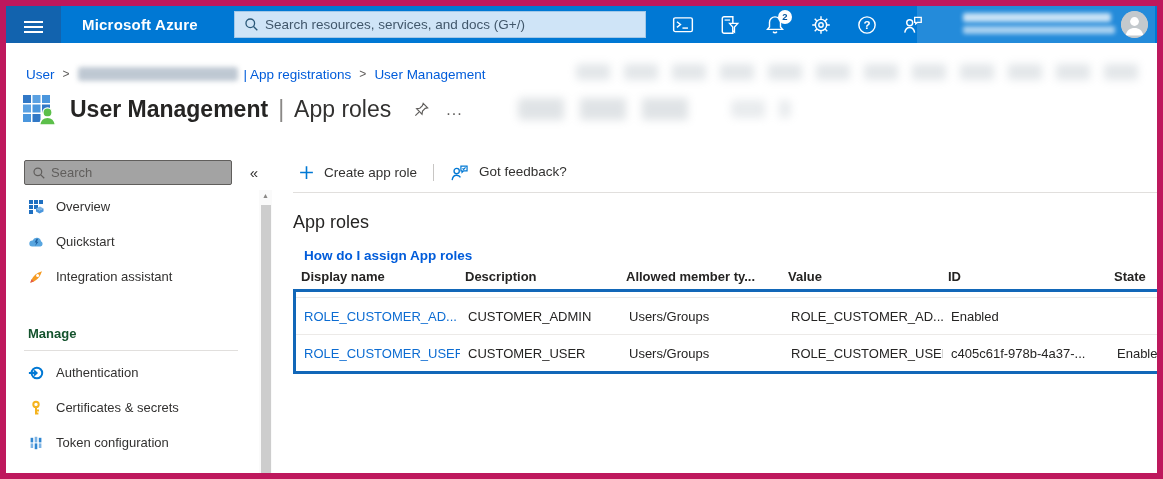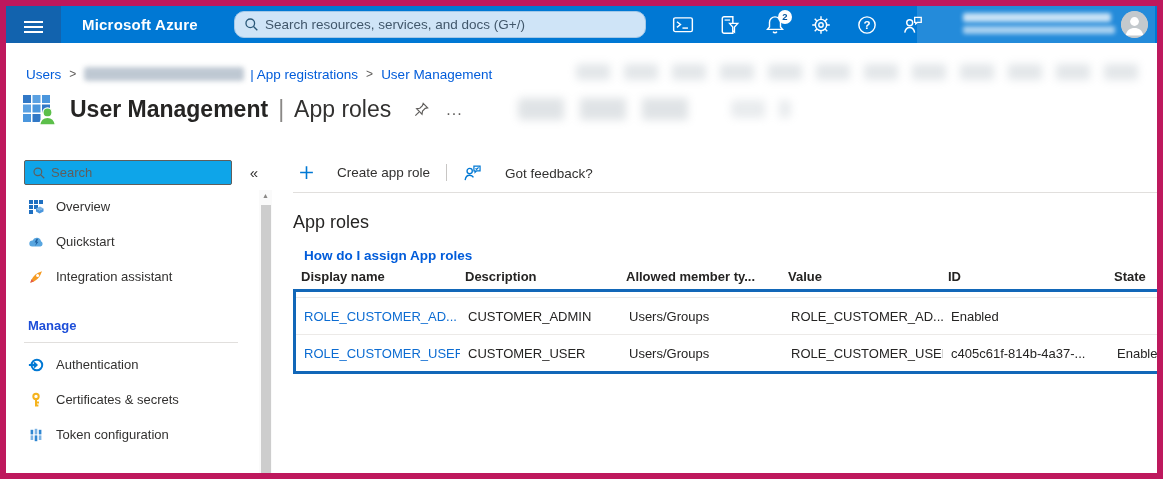--- a/index.html
+++ b/index.html
@@ -12,21 +12,21 @@
   
   .topbar { position:absolute; left:0; top:0; width:100%; height:37px; background:#0078d4; }
   .hamburger { position:absolute; left:0; top:0; width:55px; height:37px; background:#1263ae;
     display:flex; align-items:center; justify-content:center; cursor:pointer; }
   .hamburger span { display:block; width:19px; height:7px;
     border-top:2px solid #fff; border-bottom:2px solid #fff; position:relative; }
   .hamburger span:after { content:""; position:absolute; left:0; top:8px; width:19px; border-top:2px solid #fff; }
   .brand { position:absolute; left:76px; top:0; height:37px; display:flex; align-items:center;
     color:#fff; font-size:15px; font-weight:700; letter-spacing:.2px; cursor:pointer; }
   .global-search { position:absolute; left:228px; top:5px; width:412px; height:27px;
-    background:#cfe4f7; border:1px solid #a3c8e8; border-radius:10px; display:flex; align-items:center; }
+    background:#cfe4f7; border:1px solid #a3c8e8; border-radius:0; display:flex; align-items:center; }
   .global-search svg { margin:0 6px 0 9px; flex:0 0 auto; }
   .global-search input { flex:1; border:none; outline:none; background:transparent;
     font-family:"Liberation Sans",sans-serif; font-size:13.5px; color:#32475a; }
   .global-search input::placeholder { color:#41576b; opacity:1; }
   .top-icons { position:absolute; left:664px; top:0; height:37px; display:flex; align-items:center; gap:20px; }
   .tbicon { width:26px; height:26px; display:flex; align-items:center; justify-content:center;
     position:relative; cursor:pointer; }
   .badge { position:absolute; top:-2px; right:-4px; min-width:14px; height:14px; border-radius:7px;
     background:#ffffff; color:#03539d; font-size:9.5px; font-weight:700;
     display:flex; align-items:center; justify-content:center; padding:0 2px; }
@@ -55,42 +55,42 @@
   .title-row { position:absolute; left:16px; top:87px; display:flex; align-items:center; }
   .title-row .app-icon { margin-right:12px; }
   .page-title { font-size:23px; font-weight:700; color:#252423; }
   .page-title-sep { font-size:23px; font-weight:300; color:#8a8886; margin:0 10px; }
   .page-subtitle { font-size:23px; font-weight:400; color:#323130; }
   .pin-btn { margin-left:22px; cursor:pointer; display:flex; align-items:center; }
   .more-btn { margin-left:16px; color:#605e5c; font-size:16px; letter-spacing:1px; cursor:pointer; line-height:10px; }
   
   .sidebar { position:absolute; left:0; top:140px; width:270px; height:337px; background:#fff; }
   .side-search { position:absolute; left:18px; top:14px; width:208px; height:25px;
-    border:1px solid #605e5c; border-radius:2px; display:flex; align-items:center; background:#0ea5e9; }
+    border:1px solid #605e5c; border-radius:2px; display:flex; align-items:center; background:#a3a3a3; }
   .side-search svg { margin:0 5px 0 7px; }
   .side-search input { flex:1; min-width:0; border:none; outline:none;
     font-family:"Liberation Sans",sans-serif; font-size:13px; color:#323130; background:transparent; }
   .side-search input::placeholder { color:#605e5c; opacity:1; }
   .collapse-btn { position:absolute; left:238px; top:14px; width:20px; height:25px;
     display:flex; align-items:center; justify-content:center; color:#323130; font-size:15px; cursor:pointer; }
   .side-scrollbar { position:absolute; left:253px; top:44px; width:13px; height:293px; background:#fafafa; }
   .side-scrollbar .arrow { position:absolute; top:2px; left:0; width:13px; text-align:center;
     font-size:7px; color:#8a8886; cursor:pointer; }
   .side-scrollbar .thumb { position:absolute; top:15px; left:1.5px; width:10px; height:268px;
     background:#cdcdcd; cursor:pointer; }
   .nav { position:absolute; left:0; top:43px; width:250px; }
   .nav-item { height:35px; display:flex; align-items:center; padding-left:22px; cursor:pointer; font-size:13px; color:#323130; }
   .nav-item .ic { width:16px; height:16px; margin-right:12px; flex:0 0 auto; display:flex; align-items:center; justify-content:center; }
-  .nav-section { height:22px; margin-top:20px; padding-left:22px; display:flex; align-items:center;
-    font-size:13px; font-weight:700; color:#1d4ed8; }
+  .nav-section { height:22px; margin-top:28px; padding-left:22px; display:flex; align-items:center;
+    font-size:13px; font-weight:700; color:#14532d; }
   .nav-divider { height:1px; background:#e1dfdd; margin:6px 18px 4px 18px; }
   
   .main { position:absolute; left:287px; top:147px; width:870px; }
   .cmdbar { height:33px; display:flex; align-items:center; padding-top:6px; }
-  .cmd { display:flex; align-items:flex-end; gap:23px; font-size:13.5px; color:#323130; cursor:pointer; padding:4px 6px; }
+  .cmd { display:flex; align-items:flex-start; gap:10px; font-size:13.5px; color:#323130; cursor:pointer; padding:4px 6px; }
   .cmd-sep { width:1px; height:17px; background:#c8c6c4; margin:0 10px; }
   .cmdbar-divider { height:1px; background:#e1dfdd; margin-top:6px; }
   .section-heading { margin-top:19px; font-size:18px; font-weight:400; color:#252423; }
   .section-desc { margin-top:15px; width:872px; font-size:13.5px; line-height:20px; color:#323130; }
   .assign-link { display:inline-block; margin-top:15px; font-size:13.5px; font-weight:700; color:#015cda; cursor:pointer;margin-left:11px; }
   
   .tgrid { display:grid; grid-template-columns:164px 161px 162px 160px 166px 50px; align-items:center; }
   .thead { height:25px; font-size:13px; font-weight:700; color:#252423; }
   .thead .hcell { padding-left:8px; white-space:nowrap; overflow:hidden; }
   .tbody { border:3px solid #1267b8; padding-top:5px; background:#fff; width:867px; }
@@ -169,21 +169,21 @@
     <div class="avatar">
       <svg width="27" height="27" viewBox="0 0 27 27">
         <circle cx="13.5" cy="13.5" r="13.5" fill="#c3c9cd"></circle>
         <circle cx="13.5" cy="10.5" r="4.4" fill="#ffffff"></circle>
         <path d="M4.5 24.5c1.2-5 4.6-7.4 9-7.4s7.8 2.4 9 7.4z" fill="#ffffff"></path>
       </svg>
     </div>
   </div>
 
   <div class="breadcrumb">
-    <span class="crumb">Users</span>
+    <span class="crumb">User</span>
     <span class="sep">&gt;</span>
     <span class="redact-crumb"></span>
     <span class="crumb">| App registrations</span>
     <span class="sep">&gt;</span>
     <span class="crumb">User Management</span>
   </div>
   <div class="ghost g-breadcrumb"></div>
 
   <div class="title-row">
     <svg class="app-icon" width="36" height="33" viewBox="0 0 36 33">
@@ -344,19 +344,19 @@
         <div class="tcell">CUSTOMER_ADMIN</div>
         <div class="tcell">Users/Groups</div>
         <div class="tcell">ROLE_CUSTOMER_AD...</div>
         <div class="tcell">Enabled</div>
       </div>
       <div class="trow tgrid">
         <div class="tcell link">ROLE_CUSTOMER_USER</div>
         <div class="tcell">CUSTOMER_USER</div>
         <div class="tcell">Users/Groups</div>
         <div class="tcell">ROLE_CUSTOMER_USER</div>
-        <div class="tcell">c405c61f-814b-4a37-...</div>
+        <div class="tcell">c405c61f-978b-4a37-...</div>
         <div class="tcell">Enabled</div>
       </div>
     </div>
   </div>
 
 </div>
 
 </body></html>

